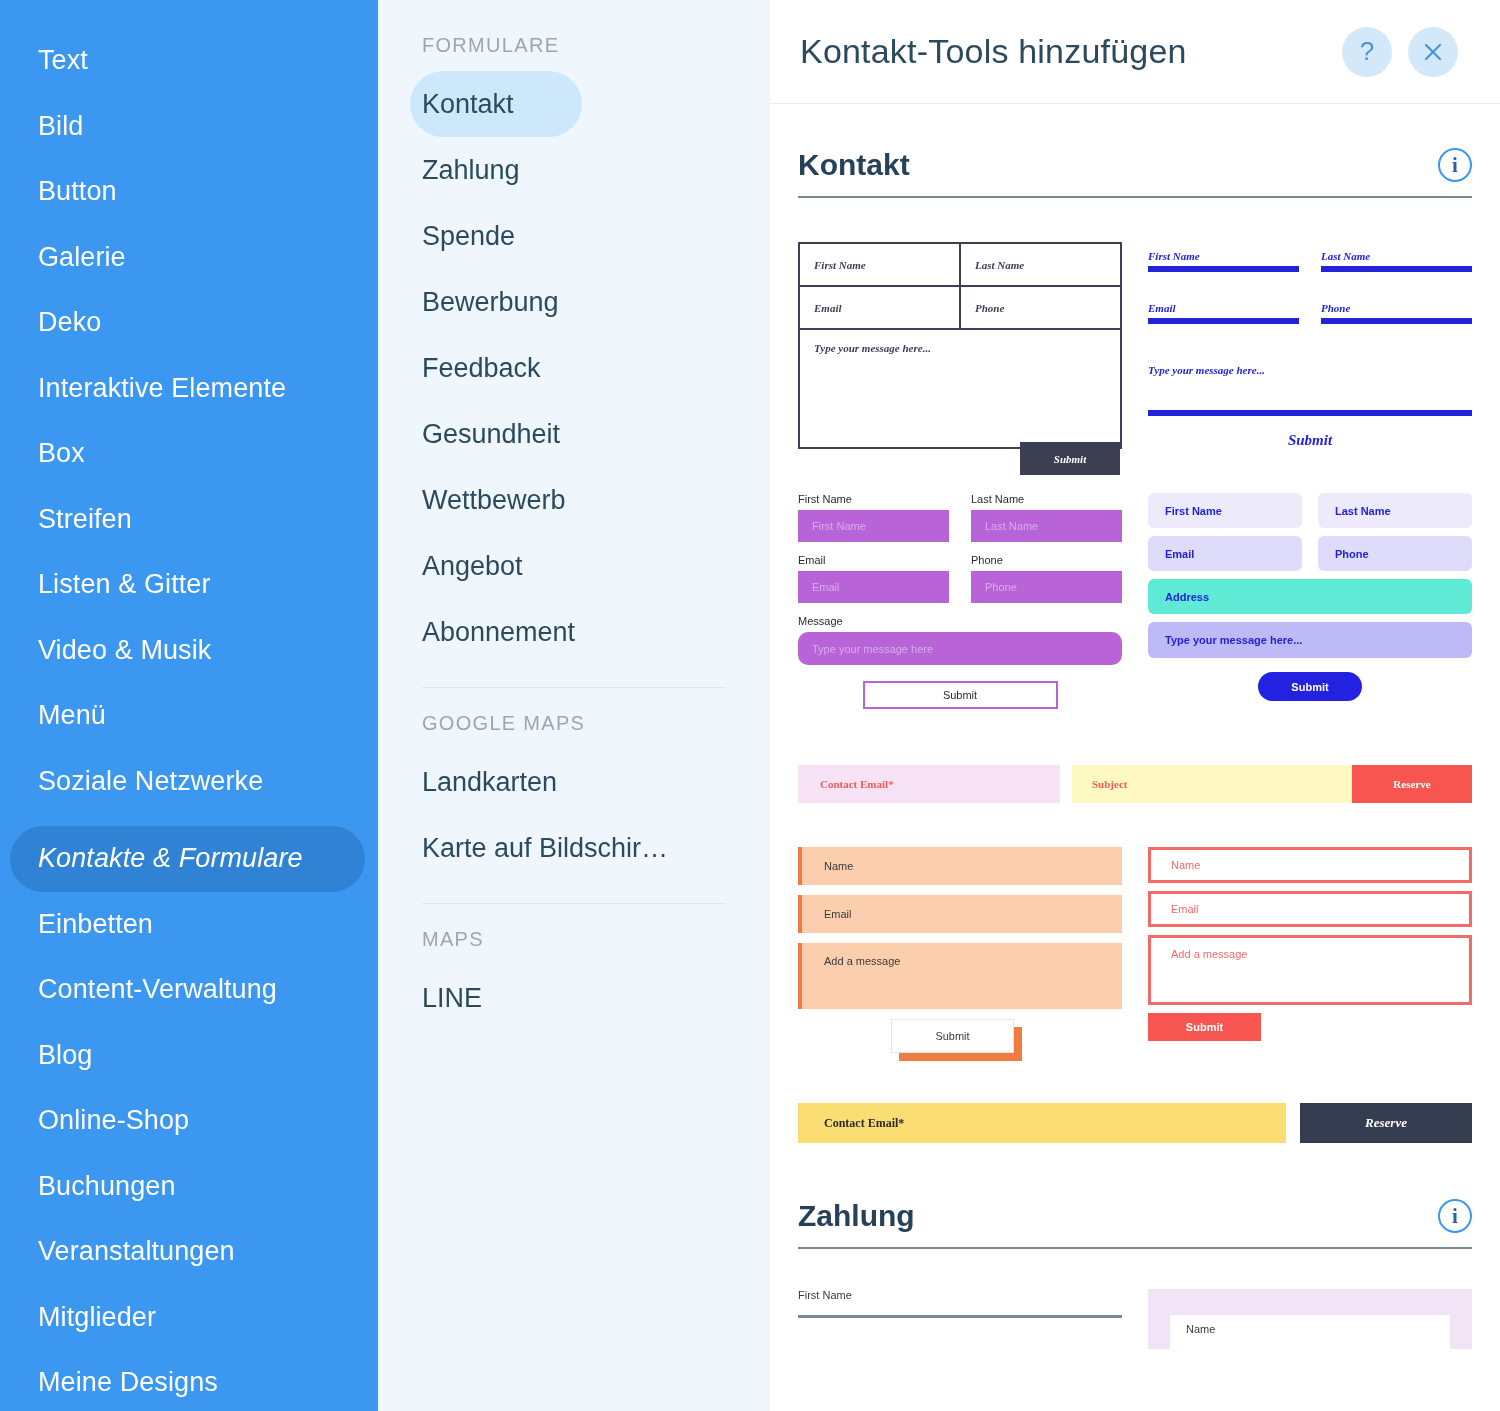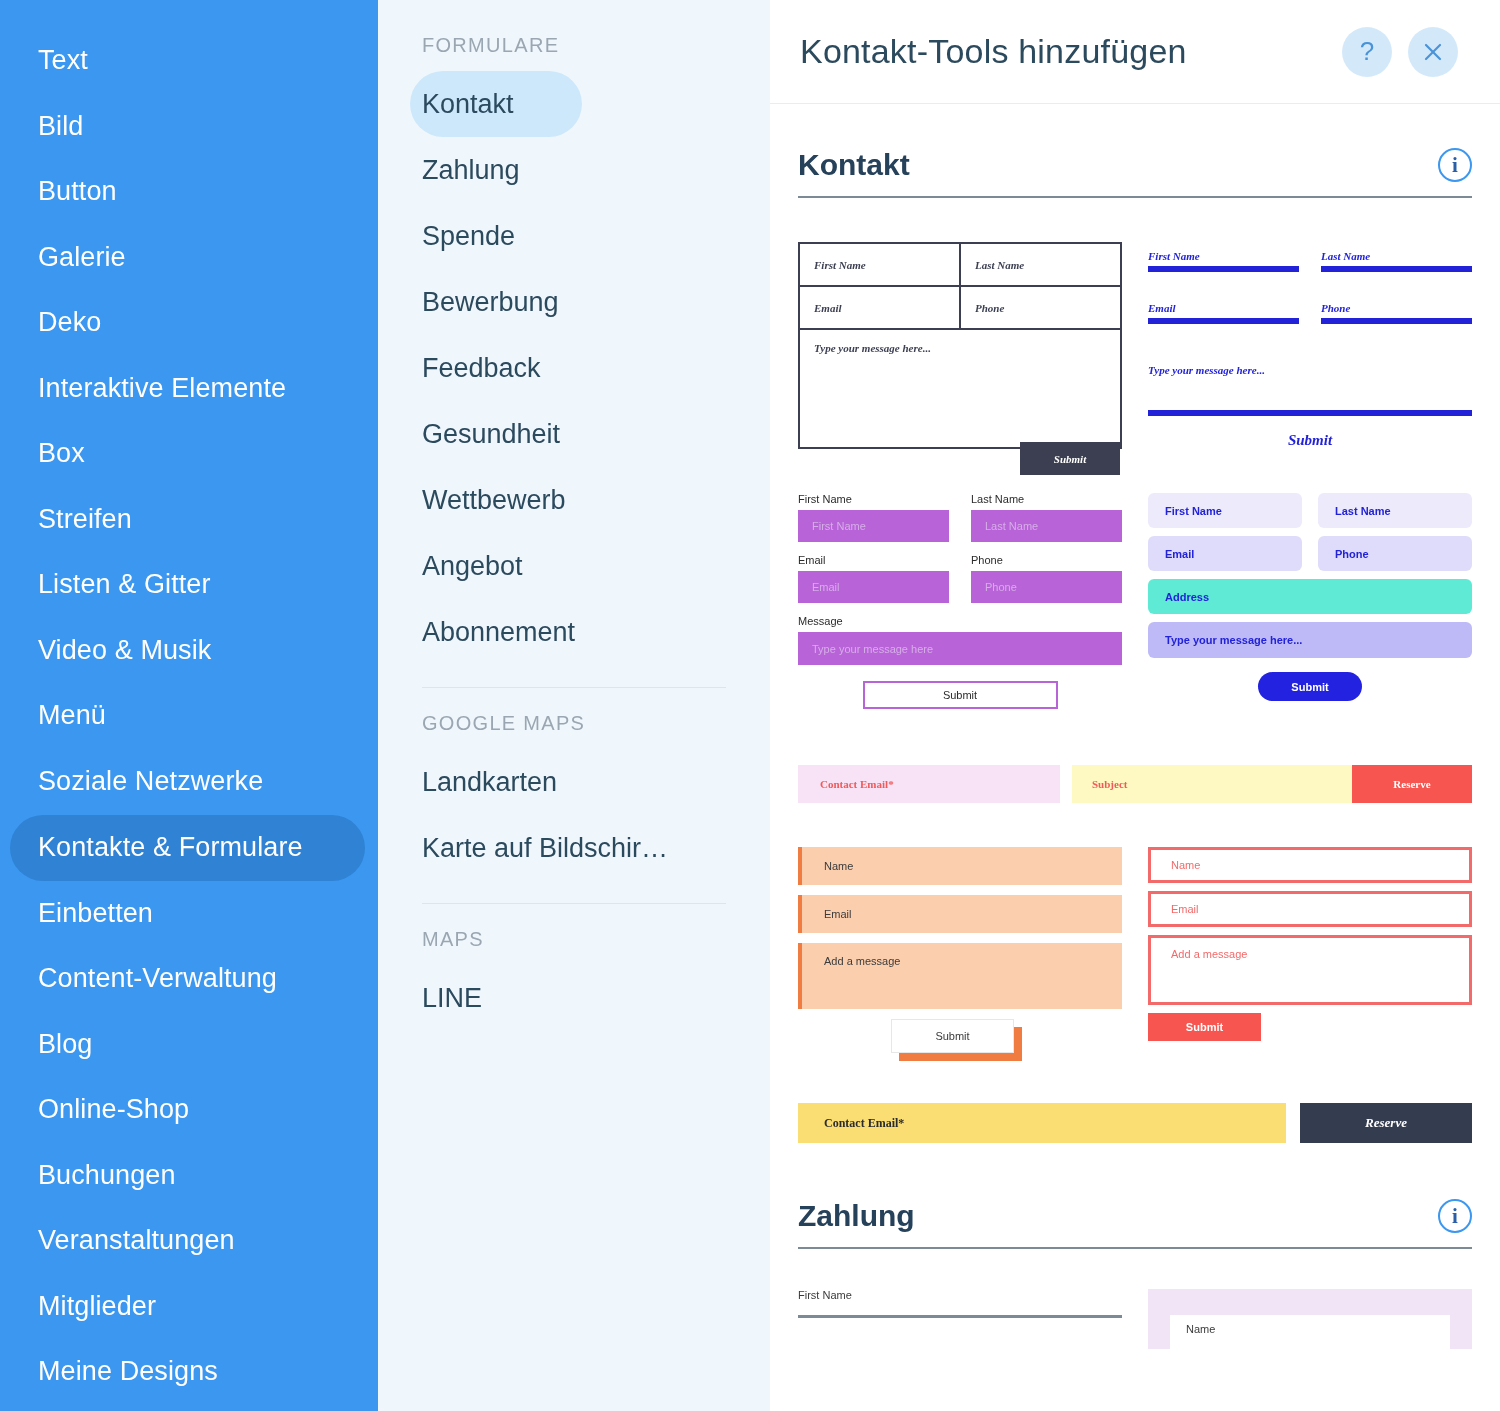--- a/index.html
+++ b/index.html
@@ -27,22 +27,23 @@
     color: #ffffff;
     font-size: 27px;
     font-weight: 400;
     letter-spacing: .1px;
     white-space: nowrap;
     cursor: pointer;
   }
   .side-item.selected {
     background: #2f82d4;
     border-radius: 36px;
-    margin: 1px 13px 0 10px;
+    margin: 12px 13px 0 10px;
     padding-left: 28px;
+    font-style: italic;
   }
 
   
   #subnav {
     width: 392px;
     flex: 0 0 392px;
     background: #f0f7fc;
     padding-top: 34px;
     overflow: hidden;
   }
@@ -197,21 +198,21 @@
   
   .t3 { margin-top: 44px; }
   .t3-row { display: flex; gap: 22px; }
   .t3-f { flex: 1; margin-bottom: 12px; }
   .t3-lbl { font-size: 11px; color: #2b2b2b; margin-bottom: 5px; }
   .t3-in {
     height: 32px; background: #b863d8;
     display: flex; align-items: center; padding-left: 14px;
     font-size: 11px; color: #d7aee8;
   }
-  .t3-msg { height: 33px; }
+  .t3-msg { height: 33px; border-radius: 10px; }
   .t3-sub {
     margin: 16px auto 0 auto; width: 195px; height: 28px;
     border: 2px solid #b863d8; background: #ffffff;
     display: flex; align-items: center; justify-content: center;
     font-size: 11px; color: #2b2b2b;
   }
 
   
   .t4 { margin-top: 44px; }
   .t4-row { display: flex; gap: 16px; margin-bottom: 8px; }

